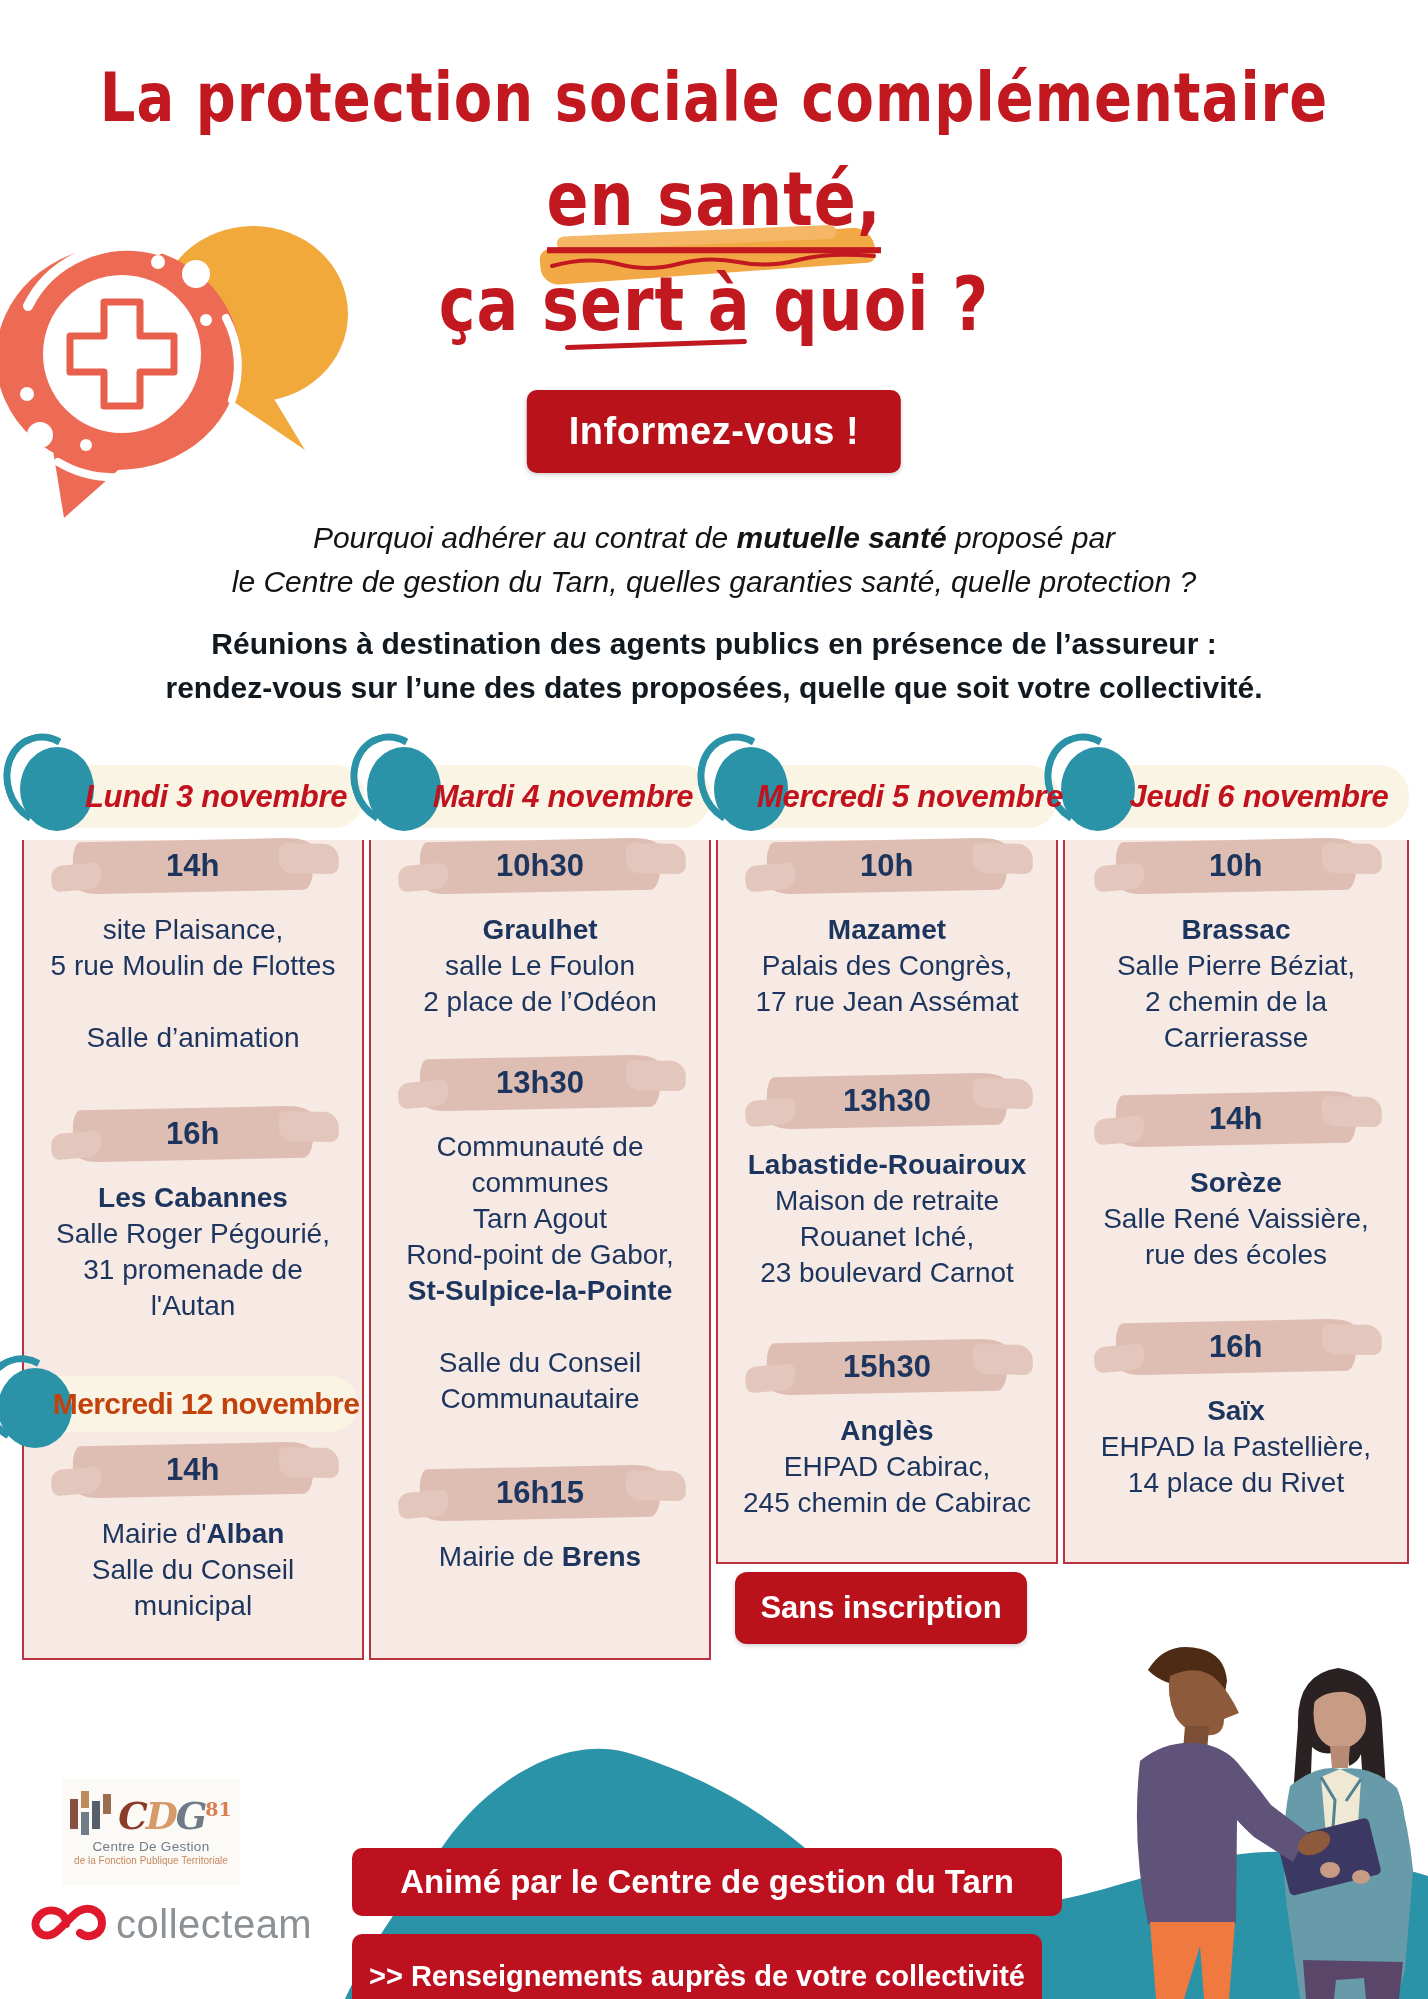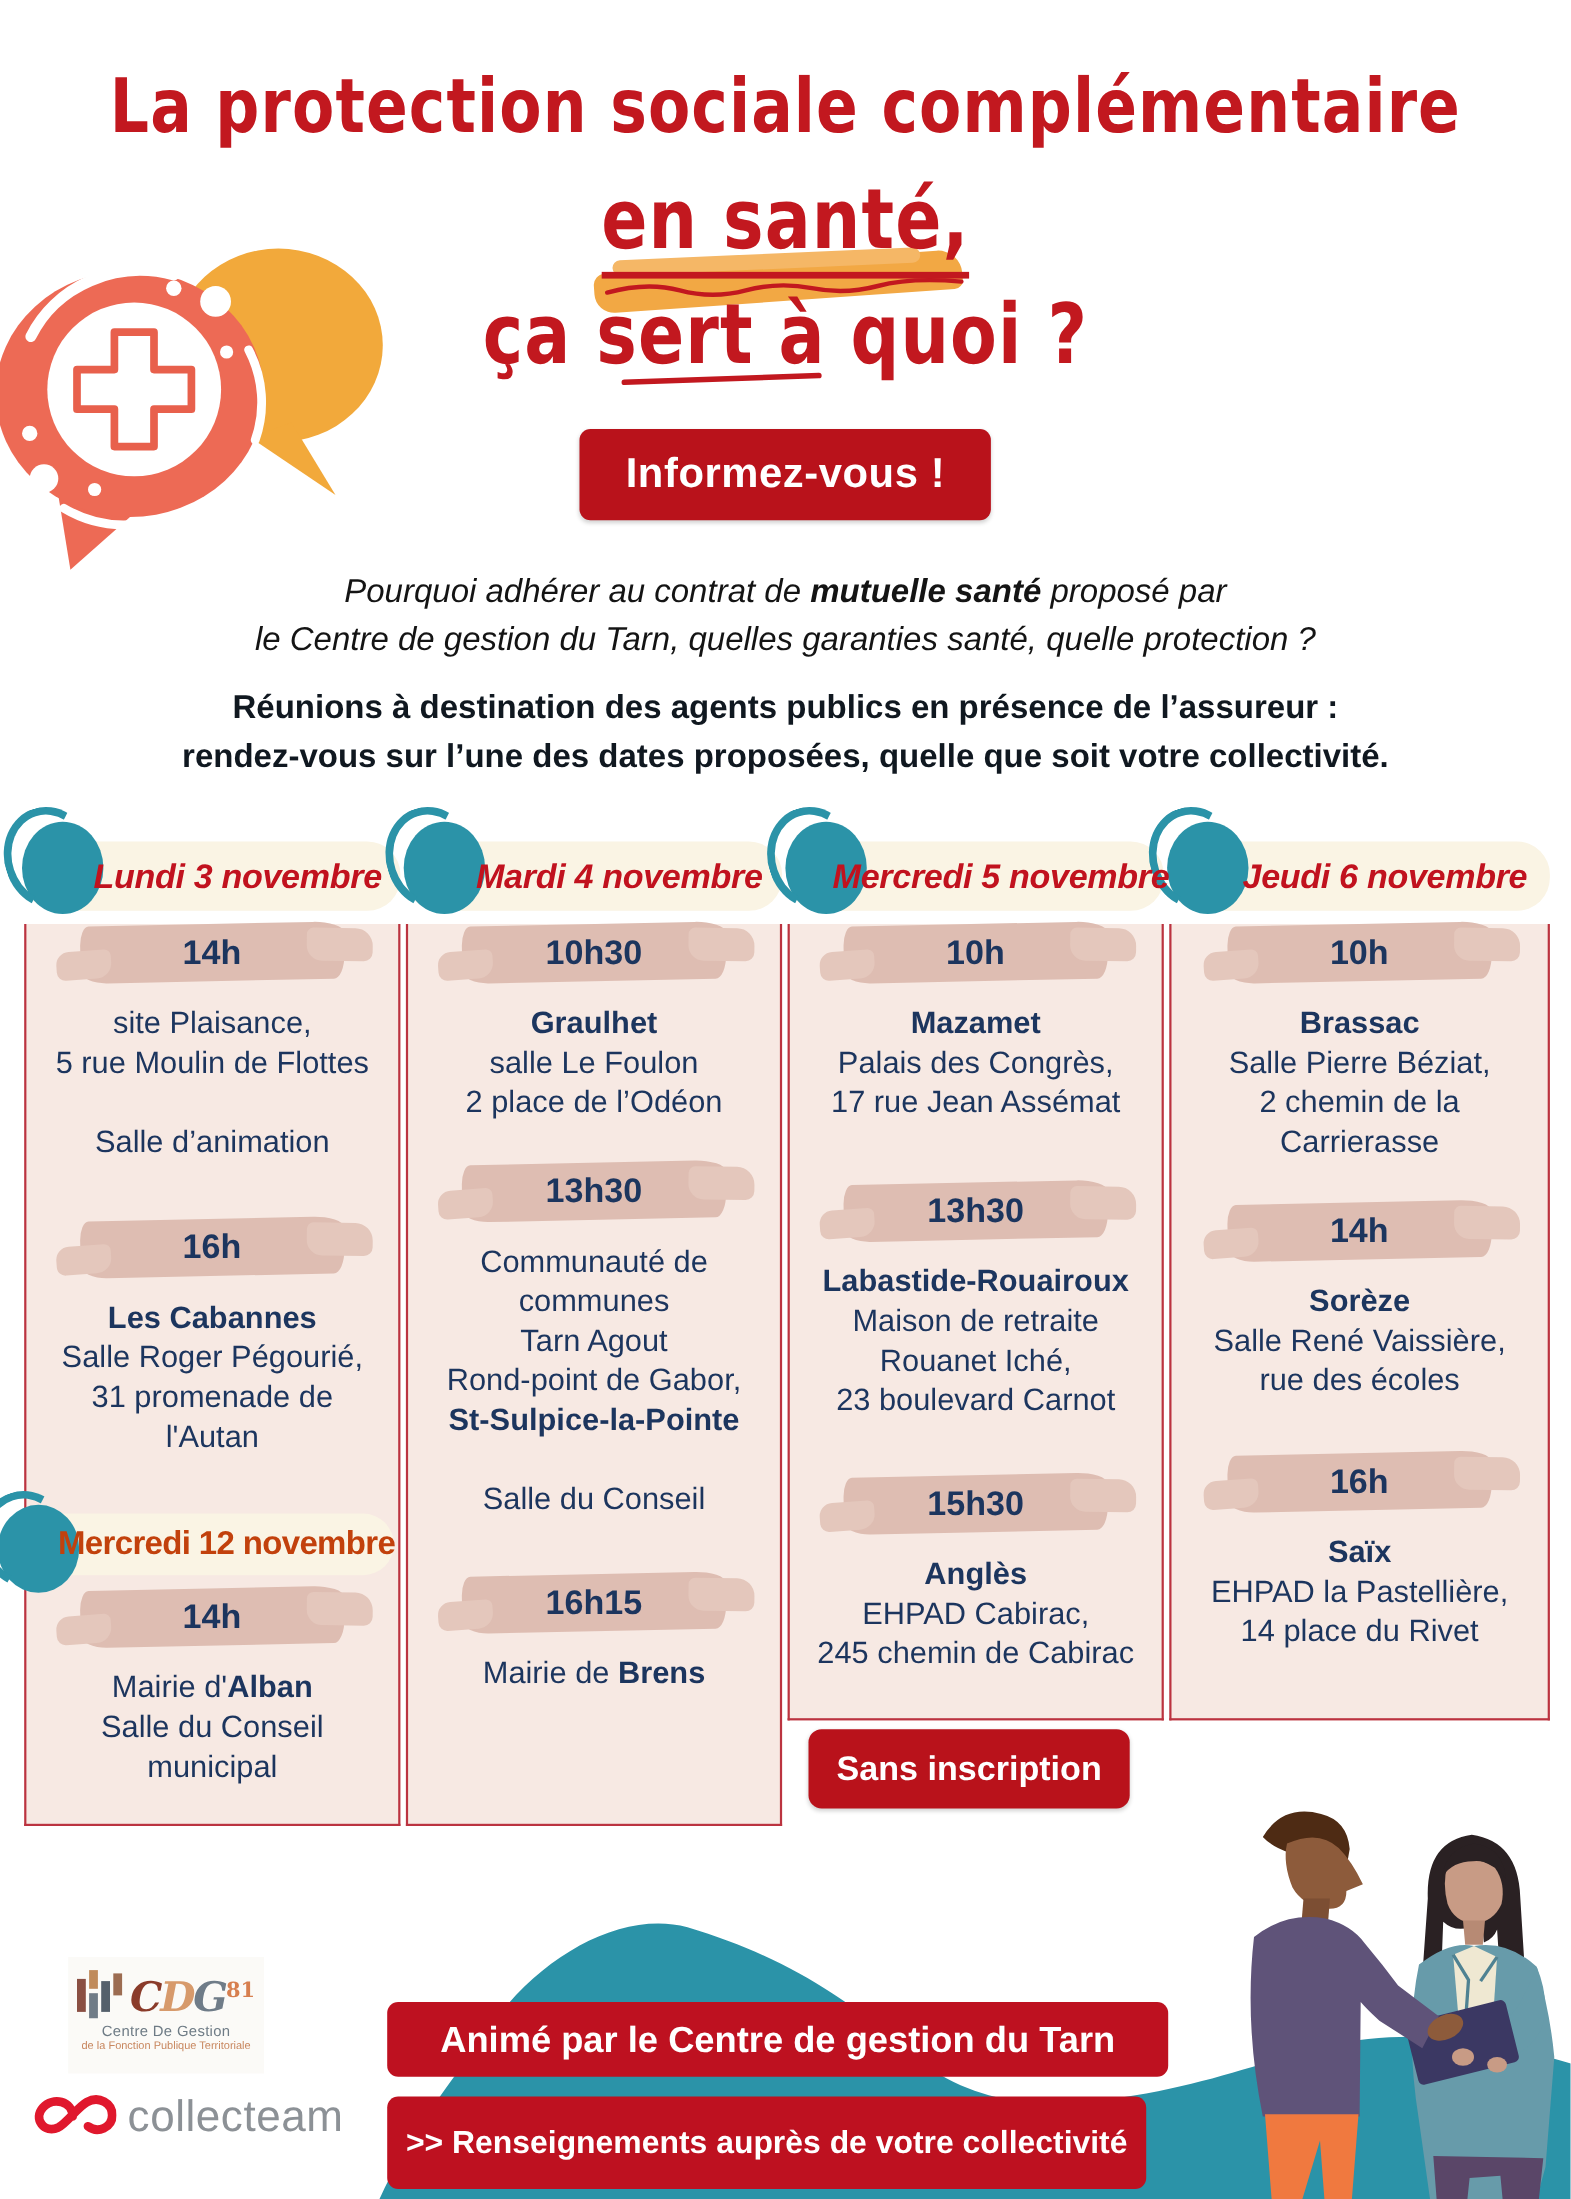--- a/index.html
+++ b/index.html
@@ -66,21 +66,21 @@
   .mid-label{position:absolute;left:34px;right:4px;top:0;height:56px;display:flex;align-items:center;justify-content:center;
     color:#c2410c;font-weight:800;font-size:30px;letter-spacing:-.6px;white-space:nowrap;z-index:3;text-align:right;}
   
   .sans-btn{position:absolute;left:735px;top:1572px;width:292px;height:72px;background:#b9121b;color:#fff;
     border:none;border-radius:12px;font-weight:800;font-size:31px;z-index:4;
     display:flex;align-items:center;justify-content:center;box-shadow:0 2px 4px rgba(0,0,0,.18);}
   
   .teal-shape{position:absolute;left:0;top:1690px;width:1428px;height:309px;z-index:1;}
   .people{position:absolute;left:1078px;top:1628px;width:350px;height:371px;z-index:3;}
   .banner{position:absolute;background:#be1120;color:#fff;border-radius:10px;z-index:4;
-    display:flex;align-items:center;justify-content:center;font-weight:800;}
+    display:flex;align-items:center;justify-content:center;font-weight:800;margin-top:28px;}
   .banner1{left:352px;top:1820px;width:710px;height:68px;font-size:33px;}
   .banner2{left:352px;top:1906px;width:690px;height:84px;font-size:29px;}
   
   .cdg{position:absolute;left:62px;top:1779px;width:178px;height:106px;background:#fbfaf7;z-index:3;
     text-align:center;}
   .cdg-row{display:flex;align-items:flex-start;justify-content:center;gap:4px;margin-top:10px;height:48px;}
   .cdg-bars{width:44px;height:46px;flex:none;}
   .cdg-word{font-family:"DejaVu Serif", serif;font-size:37px;line-height:40px;font-weight:700;font-style:italic;letter-spacing:-2px;}
   .cdg-c{color:#8a3b2a;}
   .cdg-d{color:#d79a6b;}
@@ -204,20 +204,21 @@
             <span class="time-label">13h30</span>
           </div>
           <div class="lines">
             <div class="ln"><span>Communauté de</span></div>
             <div class="ln"><span>communes</span></div>
             <div class="ln"><span>Tarn Agout</span></div>
             <div class="ln"><span>Rond-point de Gabor,</span></div>
             <div class="ln"><b>St-Sulpice-la-Pointe</b></div>
             <div class="spacer"></div>
             <div class="ln"><span>Salle du Conseil</span></div>
+            <div class="ln"><span>Communautaire</span></div>
           </div>
         </div>
         <div class="session" style="margin-top: 50px;">
           <div class="time-brush">
             <span class="time-label">16h15</span>
           </div>
           <div class="lines">
             <div class="ln"><span>Mairie de </span><b>Brens</b></div>
           </div>
         </div>

